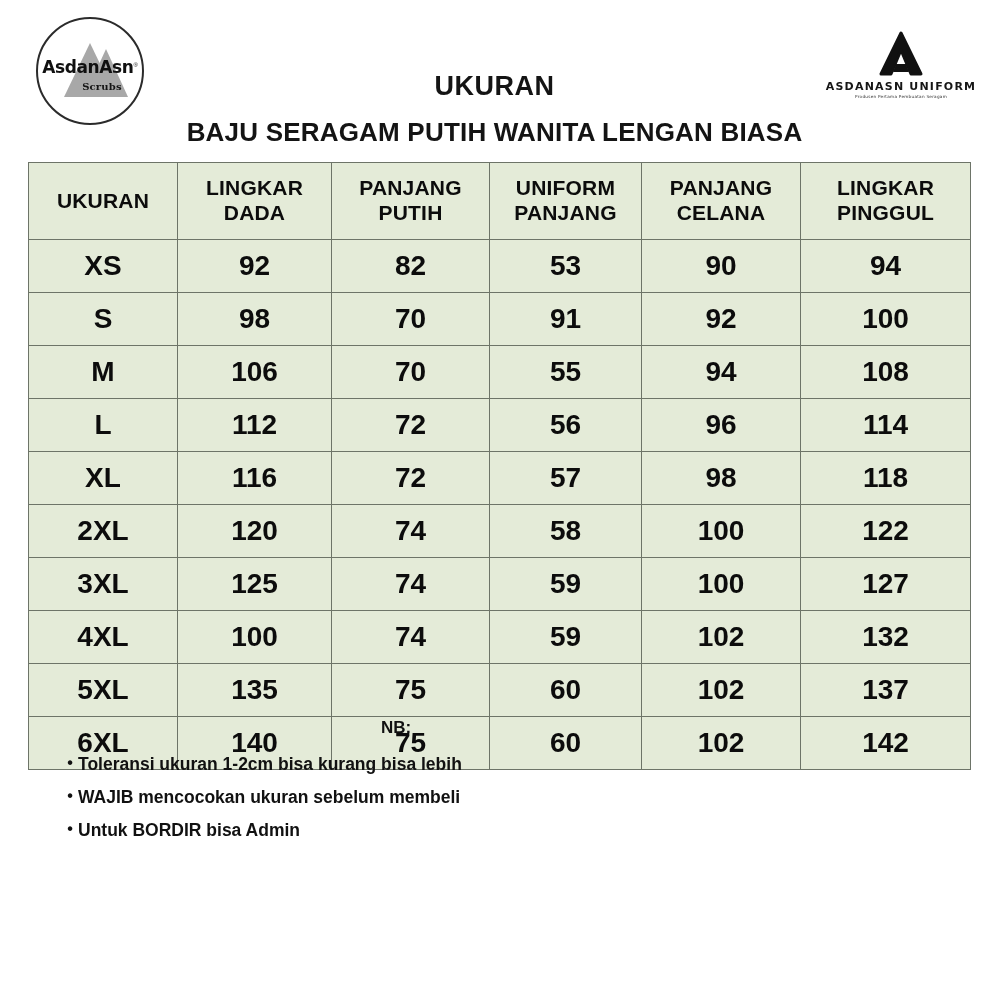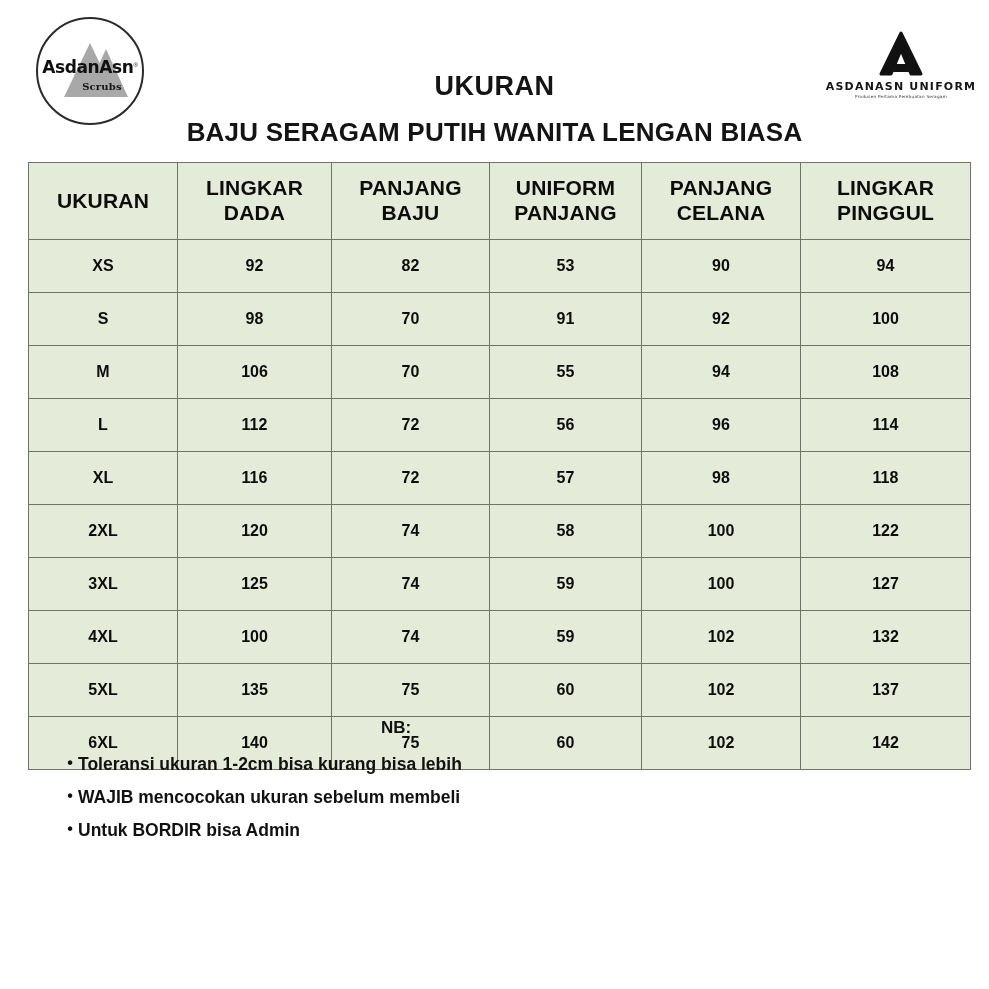--- a/index.html
+++ b/index.html
@@ -161,21 +161,21 @@
   table.size-table th {
     height: 74px;
     font-size: 21px;
     font-weight: bold;
     line-height: 1.18;
     letter-spacing: .2px;
     vertical-align: middle;
   }
   table.size-table td {
     height: 50px;
-    font-size: 16px;
+    font-size: 28px;
     font-weight: bold;
     vertical-align: middle;
   }
   col.c0 { width: 149px; }
   col.c1 { width: 154px; }
   col.c2 { width: 158px; }
   col.c3 { width: 152px; }
   col.c4 { width: 159px; }
   col.c5 { width: 170px; }
 
@@ -267,21 +267,21 @@
       <tr>
         <th>
           <span>UKURAN</span>
         </th>
         <th>
           <span>LINGKAR</span><br>
           <span>DADA</span>
         </th>
         <th>
           <span>PANJANG</span><br>
-          <span>BAJU</span>
+          <span>PUTIH</span>
         </th>
         <th>
           <span>UNIFORM</span><br>
           <span>PANJANG</span>
         </th>
         <th>
           <span>PANJANG</span><br>
           <span>CELANA</span>
         </th>
         <th>

